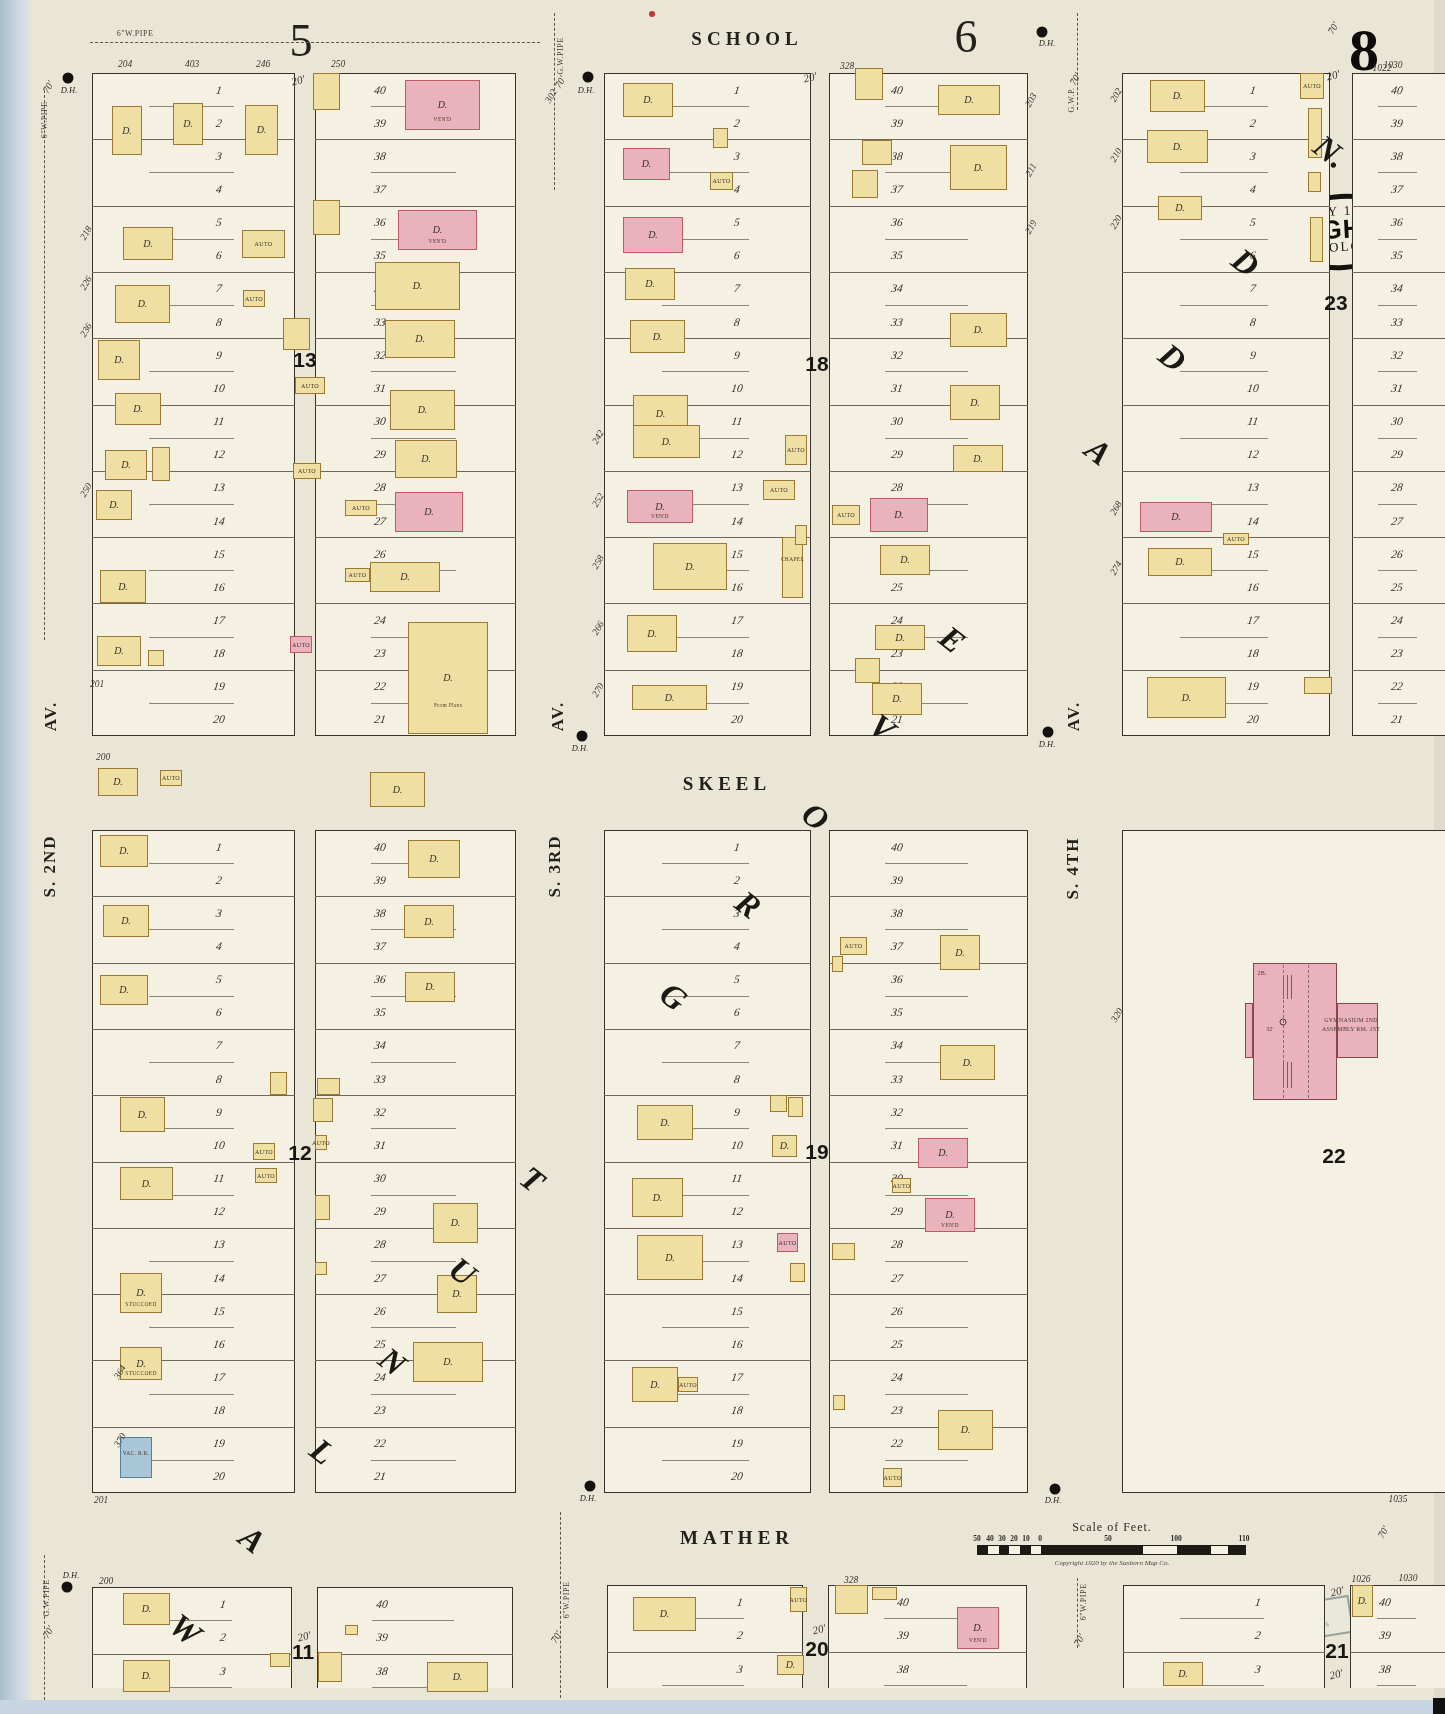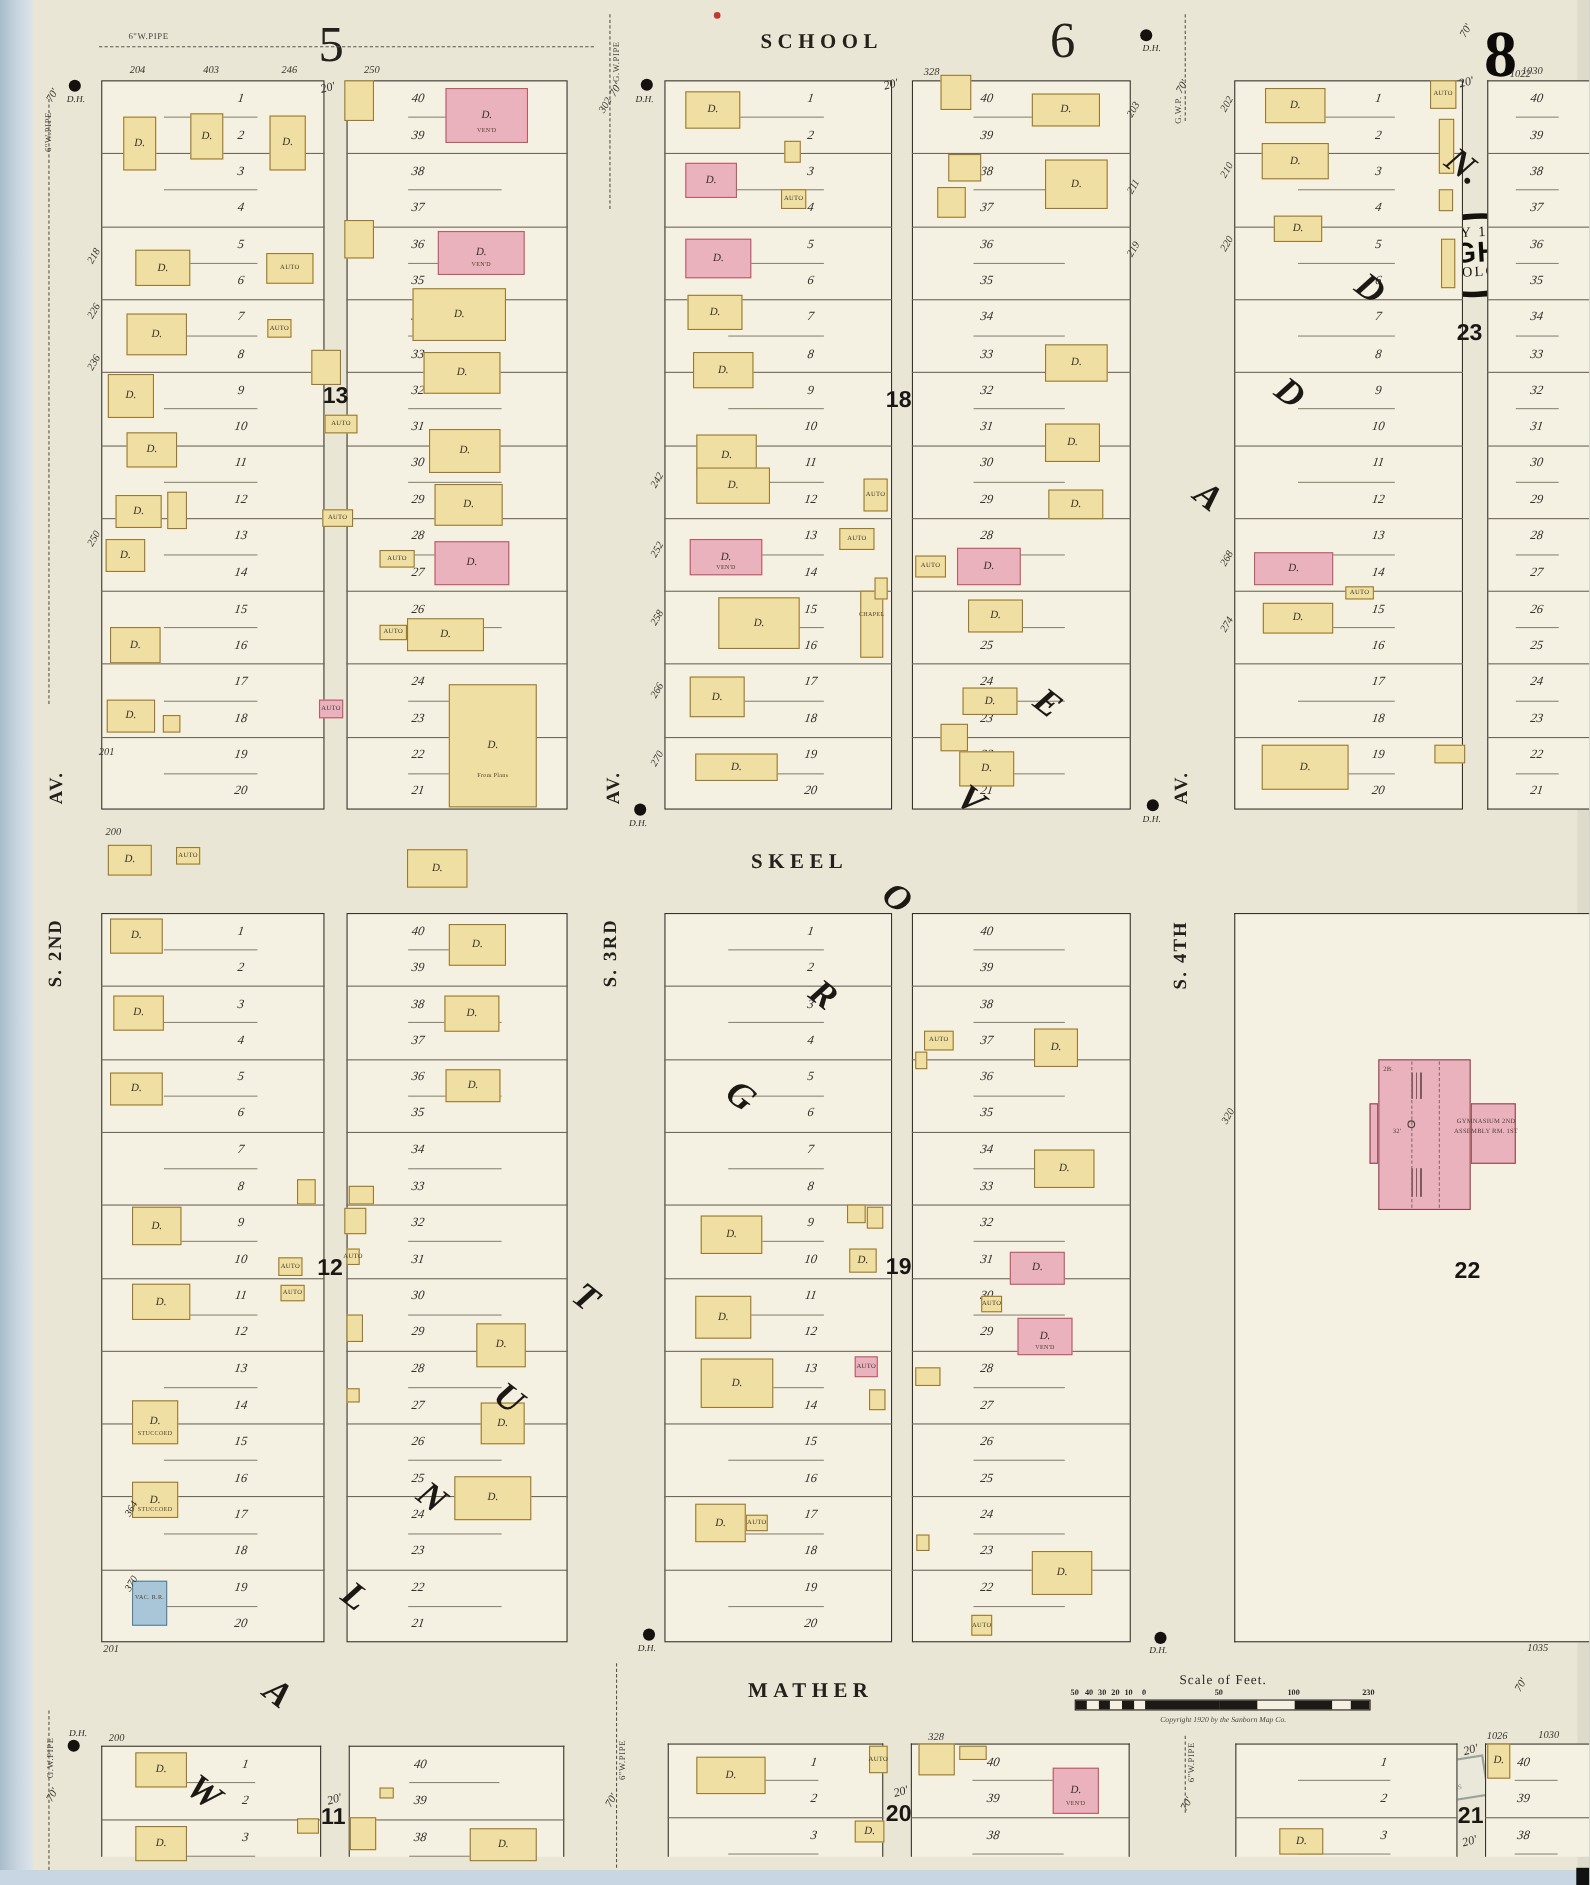--- a/index.html
+++ b/index.html
@@ -1040,14 +1040,14 @@
     <div class="dh-dot" style="left: 67px; top: 1587px;"></div>
     <div class="dh-lbl" style="left: 71px; top: 1575px;">D.H.</div>
     <div class="scale-num" style="left: 977px; top: 1543px;">50</div>
     <div class="scale-num" style="left: 990px; top: 1543px;">40</div>
     <div class="scale-num" style="left: 1002px; top: 1543px;">30</div>
     <div class="scale-num" style="left: 1014px; top: 1543px;">20</div>
     <div class="scale-num" style="left: 1026px; top: 1543px;">10</div>
     <div class="scale-num" style="left: 1040px; top: 1543px;">0</div>
     <div class="scale-num" style="left: 1108px; top: 1543px;">50</div>
     <div class="scale-num" style="left: 1176px; top: 1543px;">100</div>
-    <div class="scale-num" style="left: 1244px; top: 1543px;">230</div>
+    <div class="scale-num" style="left: 1244px; top: 1543px;">110</div>
   </div>
 
 </body></html>

